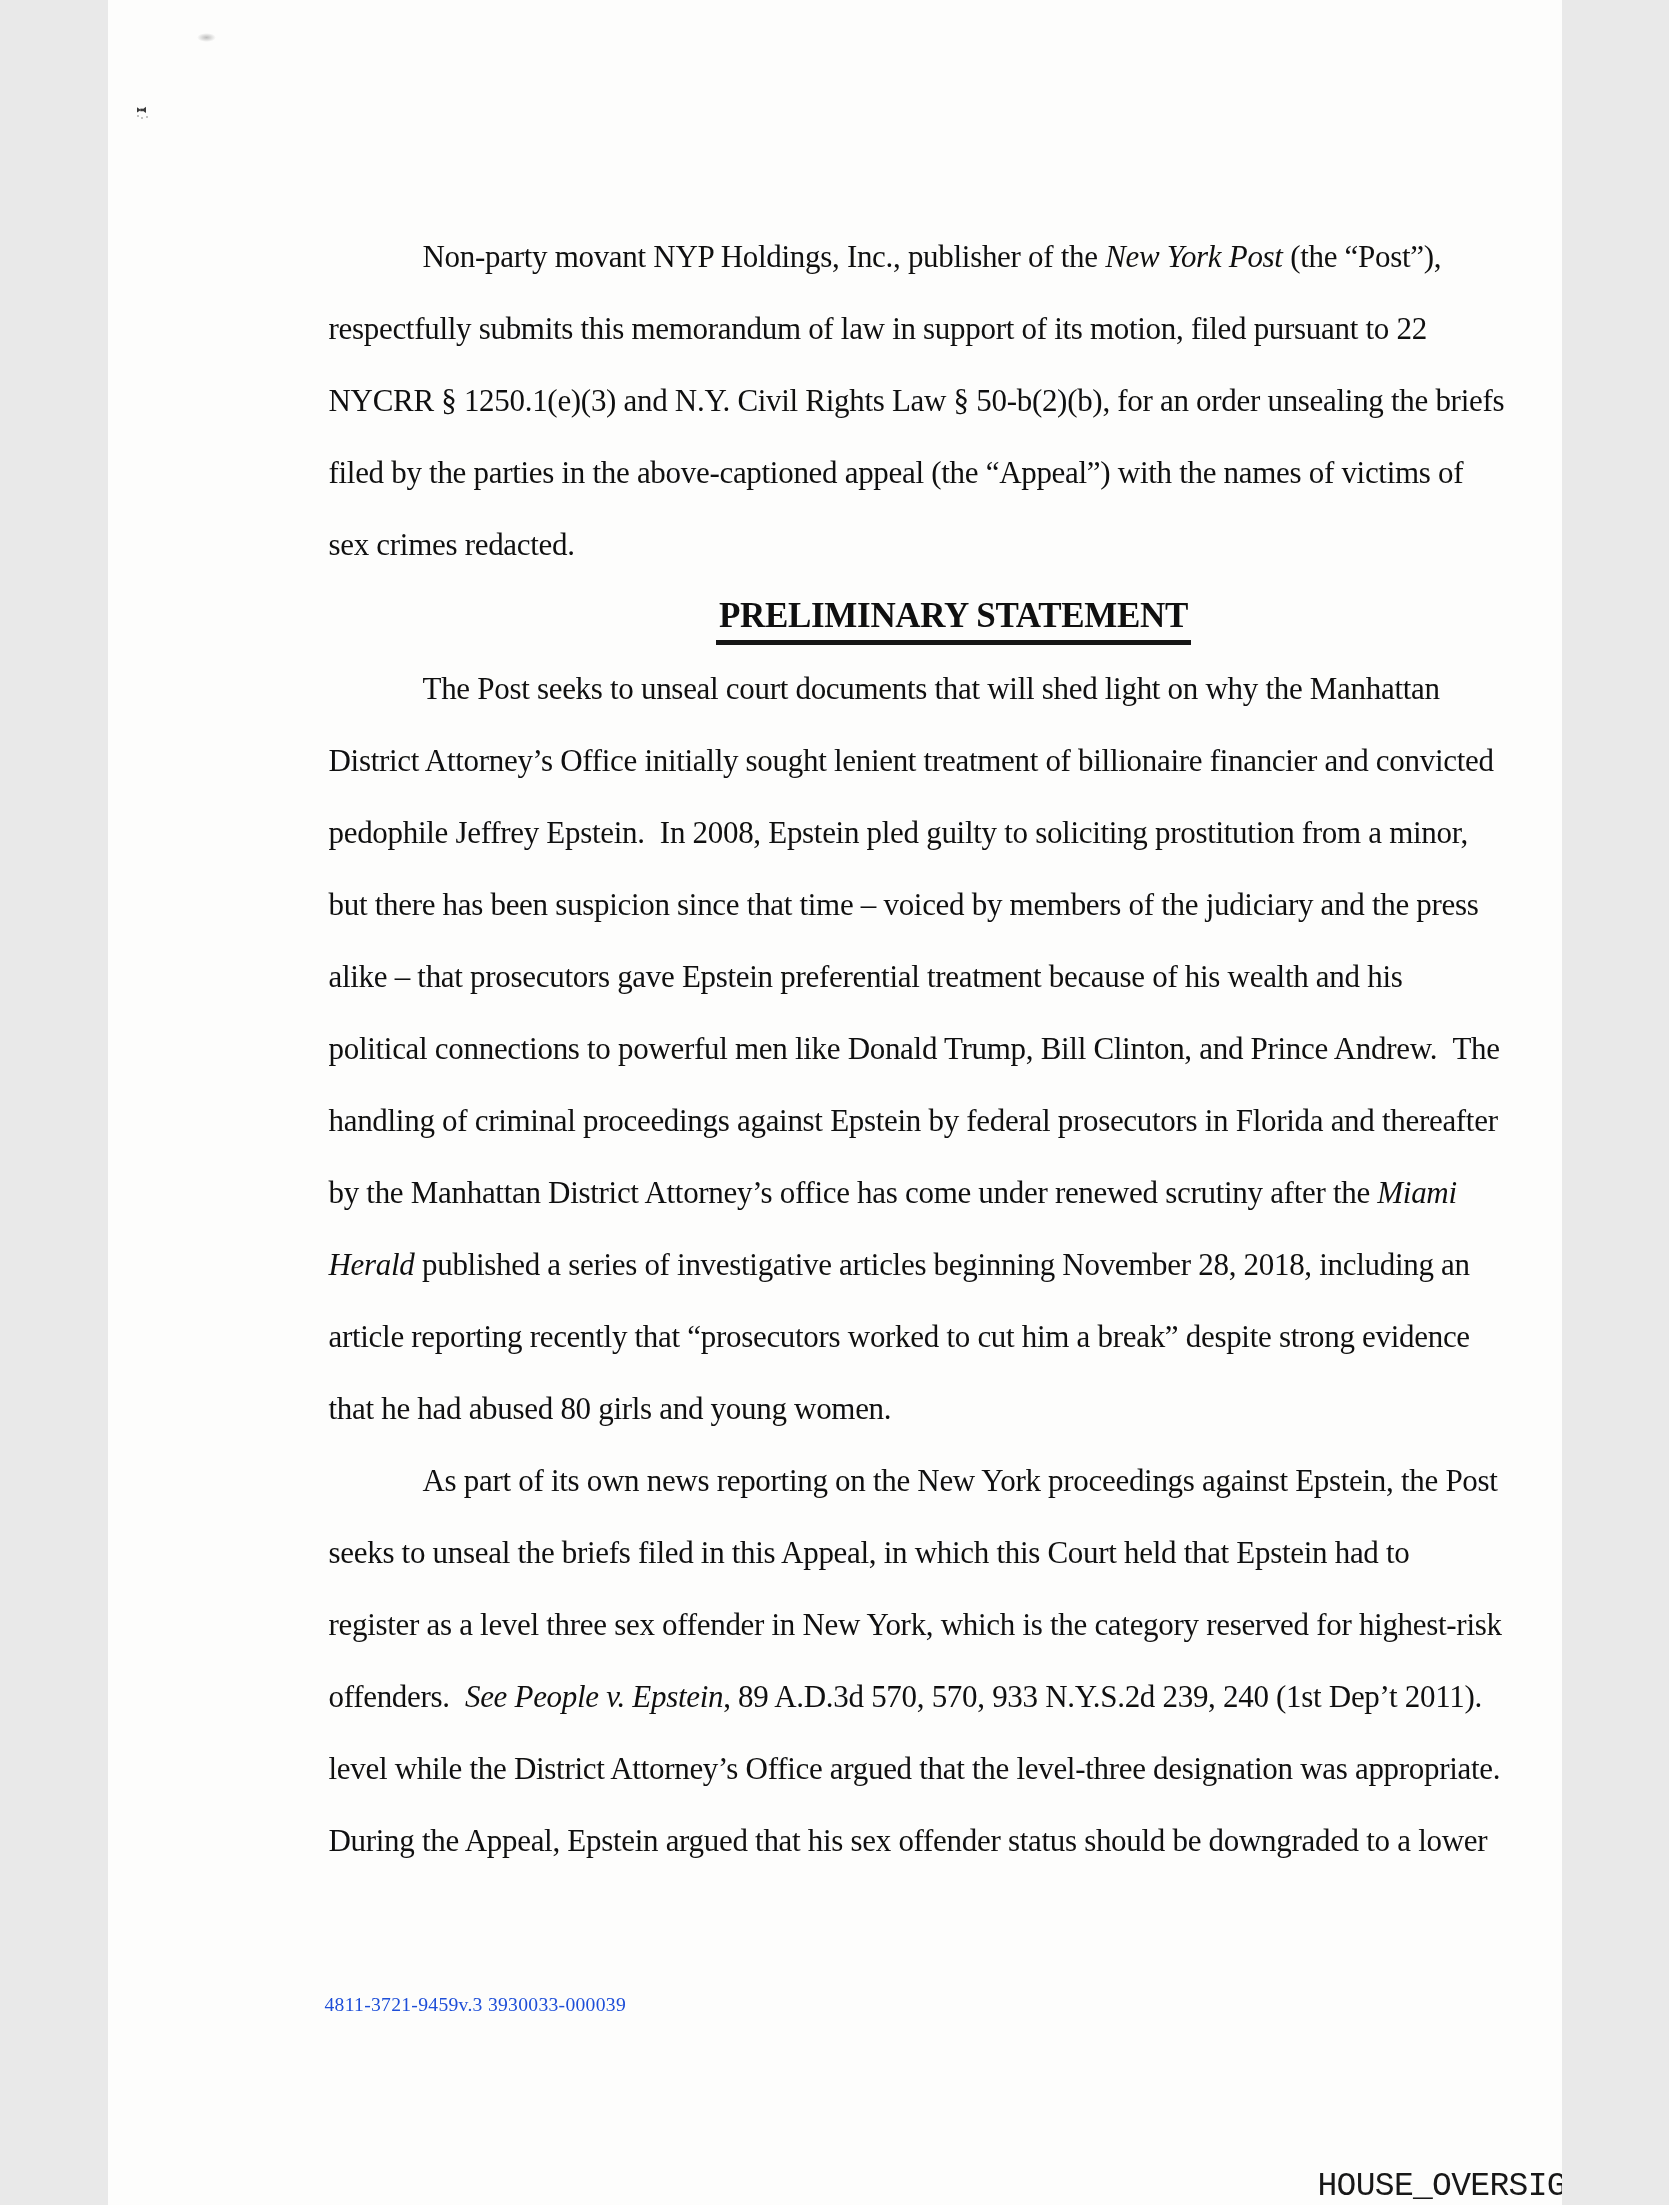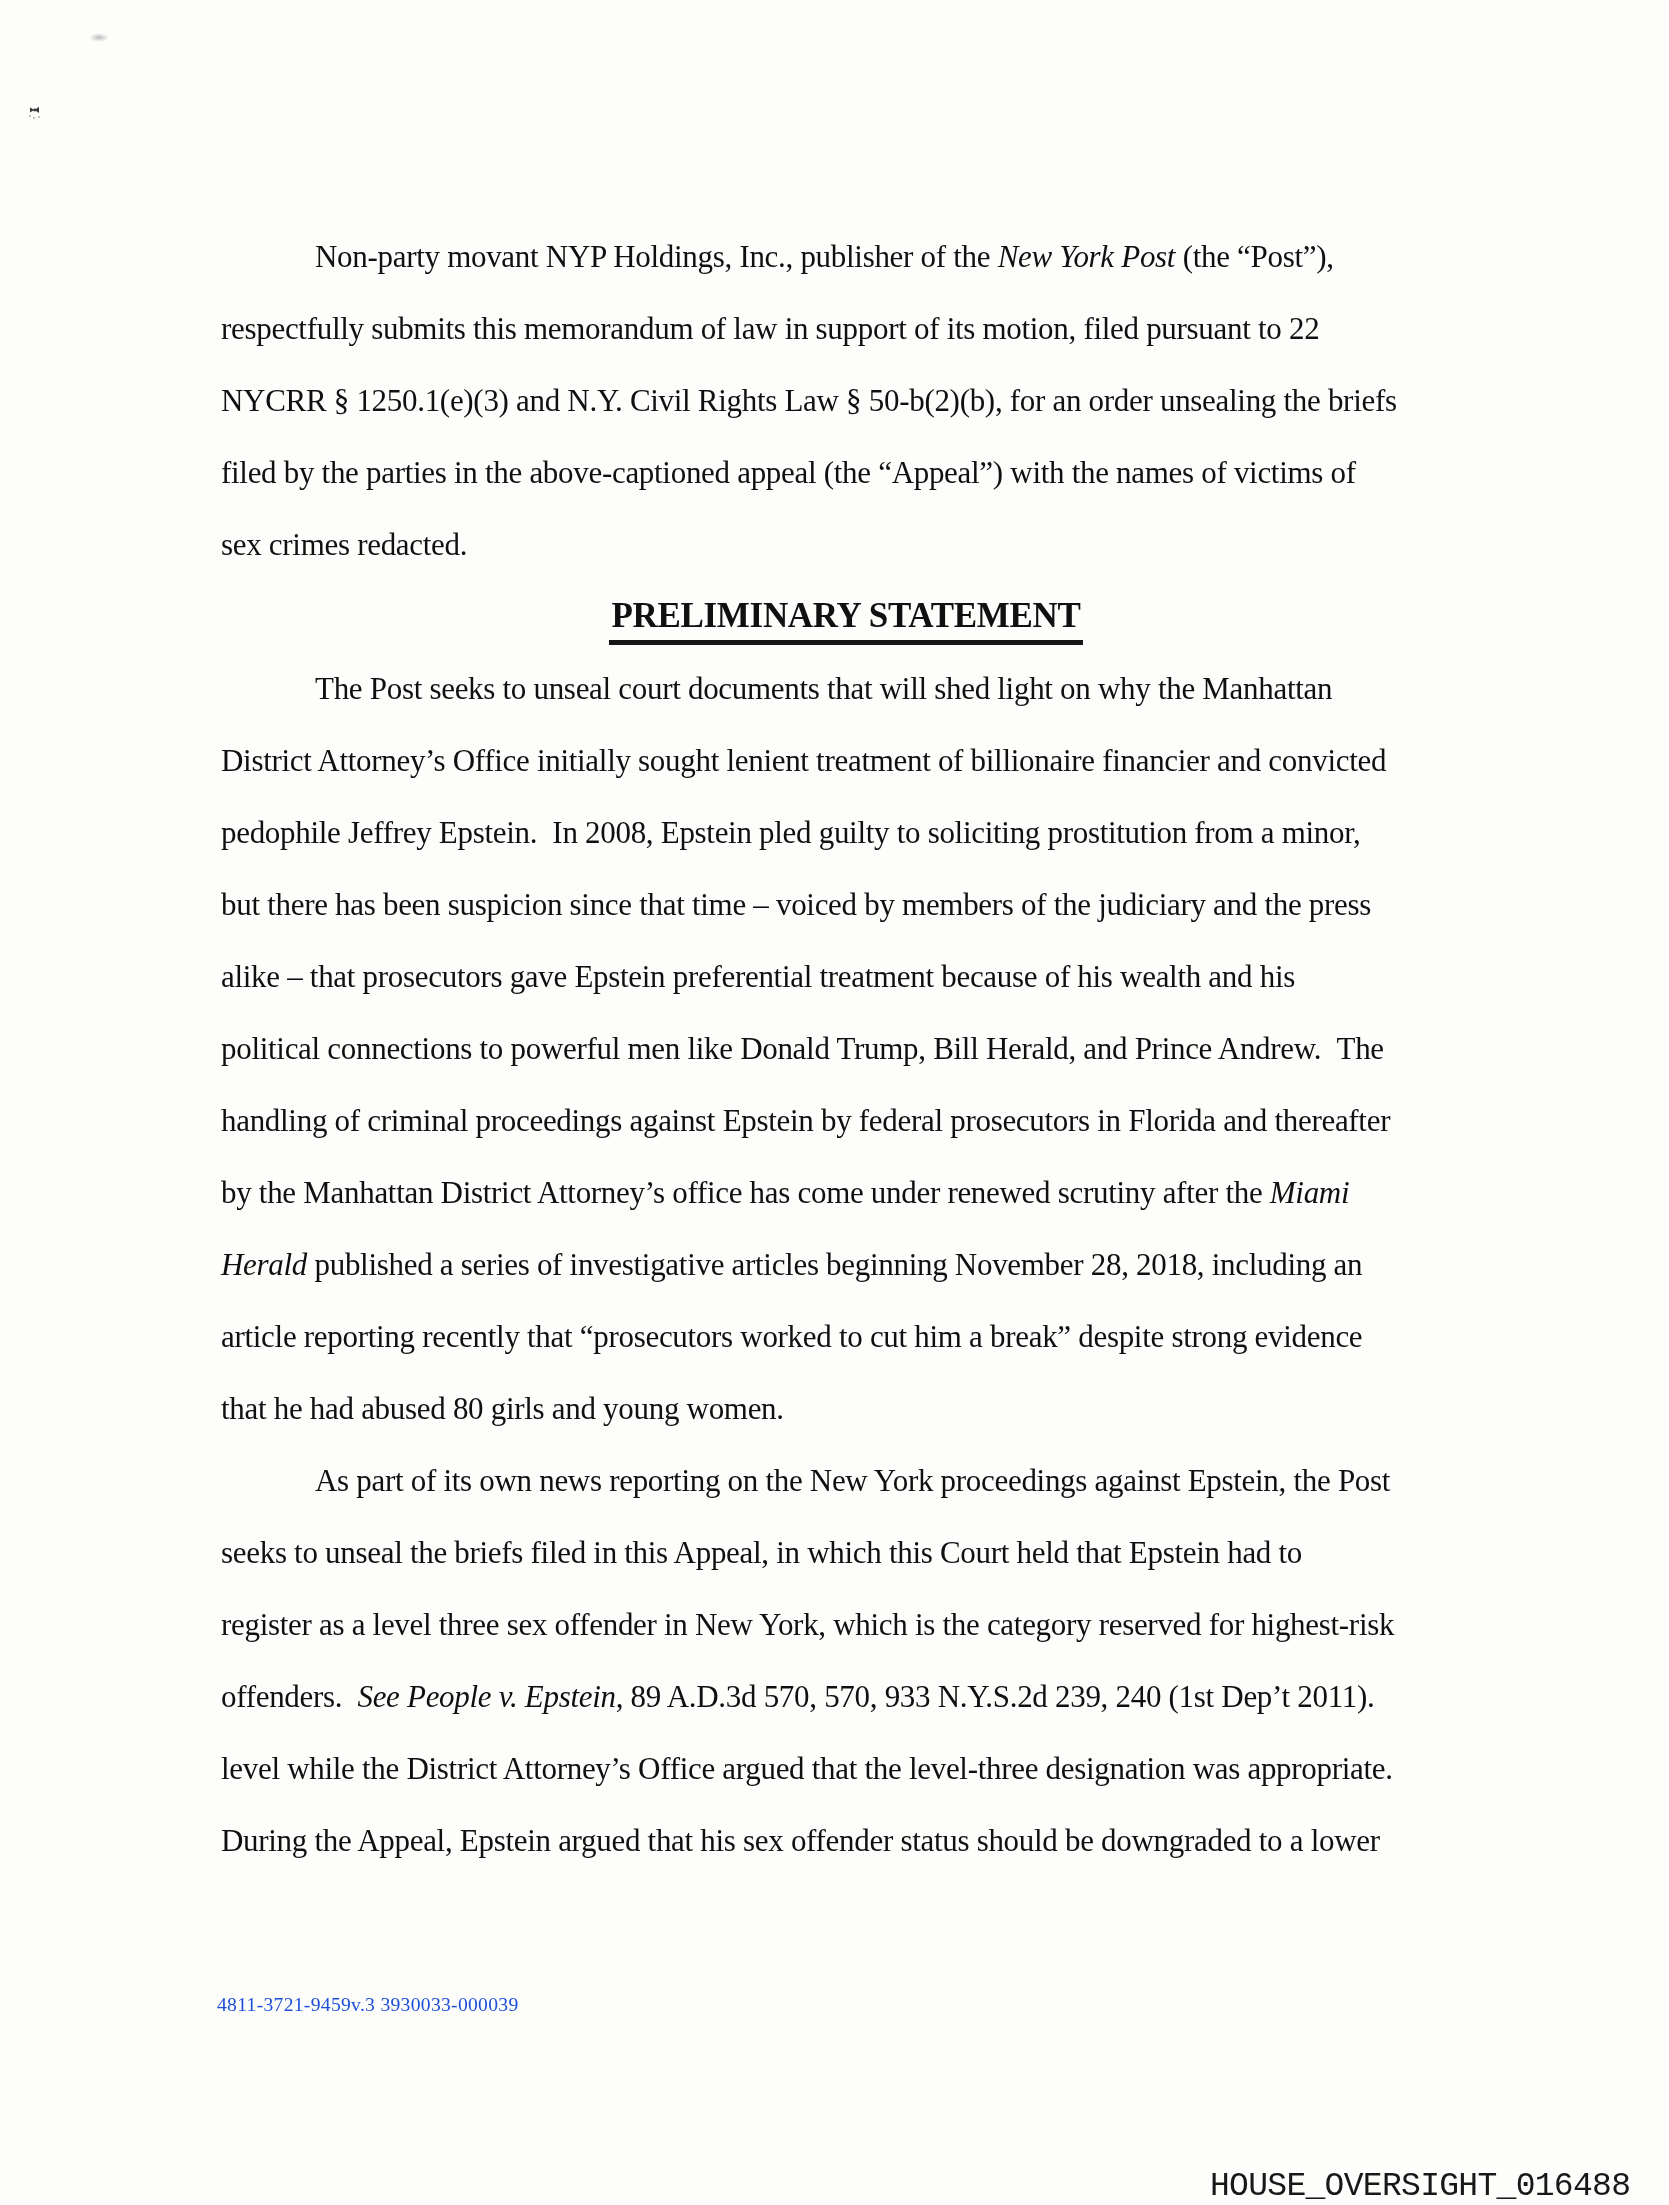--- a/index.html
+++ b/index.html
@@ -2,21 +2,21 @@
 <html style="font-size:10.5px"><head>
 <meta charset="utf-8">
 <style>
   html, body {
     margin: 0;
     padding: 0;
     background: #e9e9e9;
   }
   .page {
     position: relative;
-    width: 1669px;
+    width: 1454px;
     height: 2205px;
     margin: 0 auto;
     background: #fdfdfc;
     overflow: hidden;
     font-family: "Liberation Serif", serif;
     color: #101010;
   }
   .doc-body {
     position: absolute;
     left: 221px;
@@ -116,21 +116,21 @@
       <div class="line"><span>respectfully submits this memorandum of law in support of its motion, filed pursuant to 22</span></div>
       <div class="line"><span>NYCRR § 1250.1(e)(3) and N.Y. Civil Rights Law § 50-b(2)(b), for an order unsealing the briefs</span></div>
       <div class="line"><span>filed by the parties in the above-captioned appeal (the “Appeal”) with the names of victims of</span></div>
       <div class="line"><span>sex crimes redacted.</span></div>
       <div class="line heading-line"><span class="heading-text">PRELIMINARY STATEMENT</span></div>
       <div class="line indent"><span>The Post seeks to unseal court documents that will shed light on why the Manhattan</span></div>
       <div class="line"><span>District Attorney’s Office initially sought lenient treatment of billionaire financier and convicted</span></div>
       <div class="line"><span>pedophile Jeffrey Epstein. In 2008, Epstein pled guilty to soliciting prostitution from a minor,</span></div>
       <div class="line"><span>but there has been suspicion since that time – voiced by members of the judiciary and the press</span></div>
       <div class="line"><span>alike – that prosecutors gave Epstein preferential treatment because of his wealth and his</span></div>
-      <div class="line"><span>political connections to powerful men like Donald Trump, Bill Herald, and Prince Andrew. The</span></div>
+      <div class="line"><span>political connections to powerful men like Donald Trump, Bill Clinton, and Prince Andrew. The</span></div>
       <div class="line"><span>handling of criminal proceedings against Epstein by federal prosecutors in Florida and thereafter</span></div>
       <div class="line"><span>by the Manhattan District Attorney’s office has come under renewed scrutiny after the </span><span class="italic">Miami</span></div>
       <div class="line"><span class="italic">Herald</span><span> published a series of investigative articles beginning November 28, 2018, including an</span></div>
       <div class="line"><span>article reporting recently that “prosecutors worked to cut him a break” despite strong evidence</span></div>
       <div class="line"><span>that he had abused 80 girls and young women.</span></div>
       <div class="line indent"><span>As part of its own news reporting on the New York proceedings against Epstein, the Post</span></div>
       <div class="line"><span>seeks to unseal the briefs filed in this Appeal, in which this Court held that Epstein had to</span></div>
       <div class="line"><span>register as a level three sex offender in New York, which is the category reserved for highest-risk</span></div>
       <div class="line"><span>offenders. </span><span class="italic">See People v. Epstein</span><span>, 89 A.D.3d 570, 570, 933 N.Y.S.2d 239, 240 (1st Dep’t 2011).</span></div>
       <div class="line"><span>level while the District Attorney’s Office argued that the level-three designation was appropriate.</span></div>

